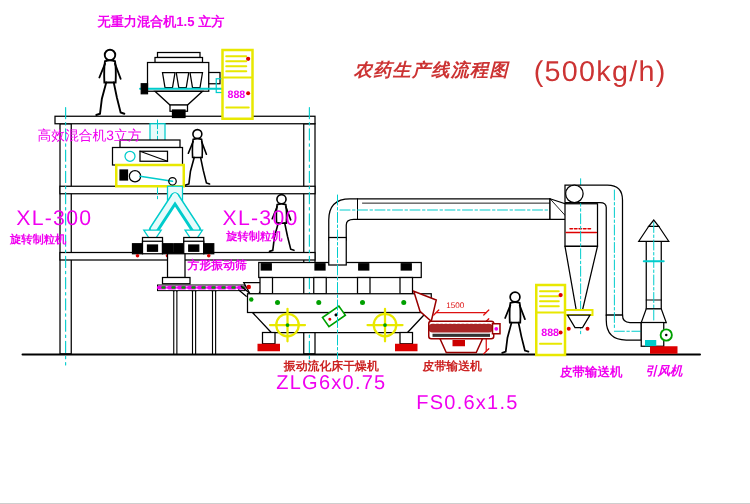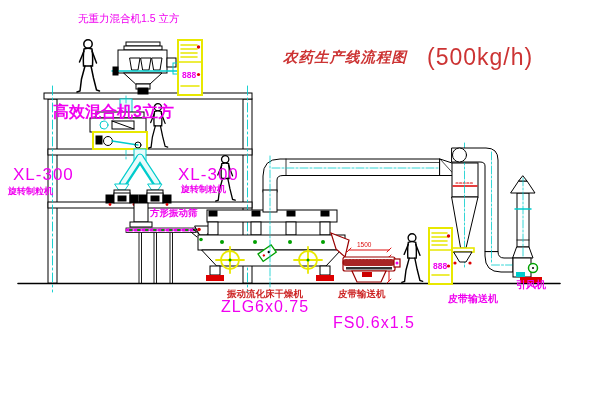--- a/index.html
+++ b/index.html
@@ -4,36 +4,36 @@
 <style>
   html,body{margin:0;padding:0;background:#888;}
   #canvas{
     position:relative;width:600px;height:403px;background:#ffffff;
     overflow:hidden;font-family:"Liberation Sans",sans-serif;
   }
   #drawing{position:absolute;left:0;top:0;}
   .lbl{position:absolute;white-space:nowrap;line-height:1;pointer-events:none;}
   .magenta{color:#F000F0;}
   .red{color:#CC2222;}
-  .lbl-top-mixer{left:78px;top:13px;font-size:10.5px;font-weight:normal;}
+  .lbl-top-mixer{left:78px;top:13px;font-size:10.5px;font-weight:bold;}
   .lbl-title{left:283px;top:46px;display:flex;align-items:center;color:#CC3333;}
   .lbl-title .t1{font-size:14.5px;font-weight:bold;letter-spacing:1px;font-style:italic;}
   .lbl-title .t2{font-size:23px;font-weight:400;margin-left:20px;letter-spacing:1px;}
-  .lbl-higheff{left:53px;top:104px;font-size:16px;font-weight:bold;}
+  .lbl-higheff{left:30px;top:104px;font-size:11px;font-weight:normal;}
   .lbl-xl-left{left:13px;top:166px;font-size:17px;letter-spacing:1px;}
   .lbl-gran-left{left:8px;top:187px;font-size:9px;font-weight:bold;}
   .lbl-xl-mid{left:178px;top:166px;font-size:17px;letter-spacing:1px;}
   .lbl-gran-mid{left:181px;top:185px;font-size:9px;font-weight:bold;}
   .lbl-belt{left:150px;top:208px;font-size:9.5px;font-weight:bold;}
   .lbl-dryer-name{left:227px;top:289px;font-size:9.5px;font-weight:bold;}
   .lbl-dryer-model{left:221px;top:299px;font-size:16px;letter-spacing:1px;}
   .lbl-screen-name{left:338px;top:289px;font-size:9.5px;font-weight:bold;}
   .lbl-screen-model{left:333px;top:315px;font-size:16px;letter-spacing:1px;}
   .lbl-cyclone{left:448px;top:294px;font-size:10px;font-weight:bold;}
-  .lbl-fan{left:516px;top:280px;font-size:10px;font-weight:bold;}
+  .lbl-fan{left:516px;top:293px;font-size:10px;font-weight:bold;font-style:italic;}
   .lbl-dim1500{left:357px;top:242px;font-size:6.5px;color:#DD1111;}
 </style>
 </head>
 <body>
 
 <div id="canvas">
 
 <svg id="drawing" width="600" height="403" viewBox="0 0 600 403" fill="none" stroke-linecap="round">
 
   <defs>

